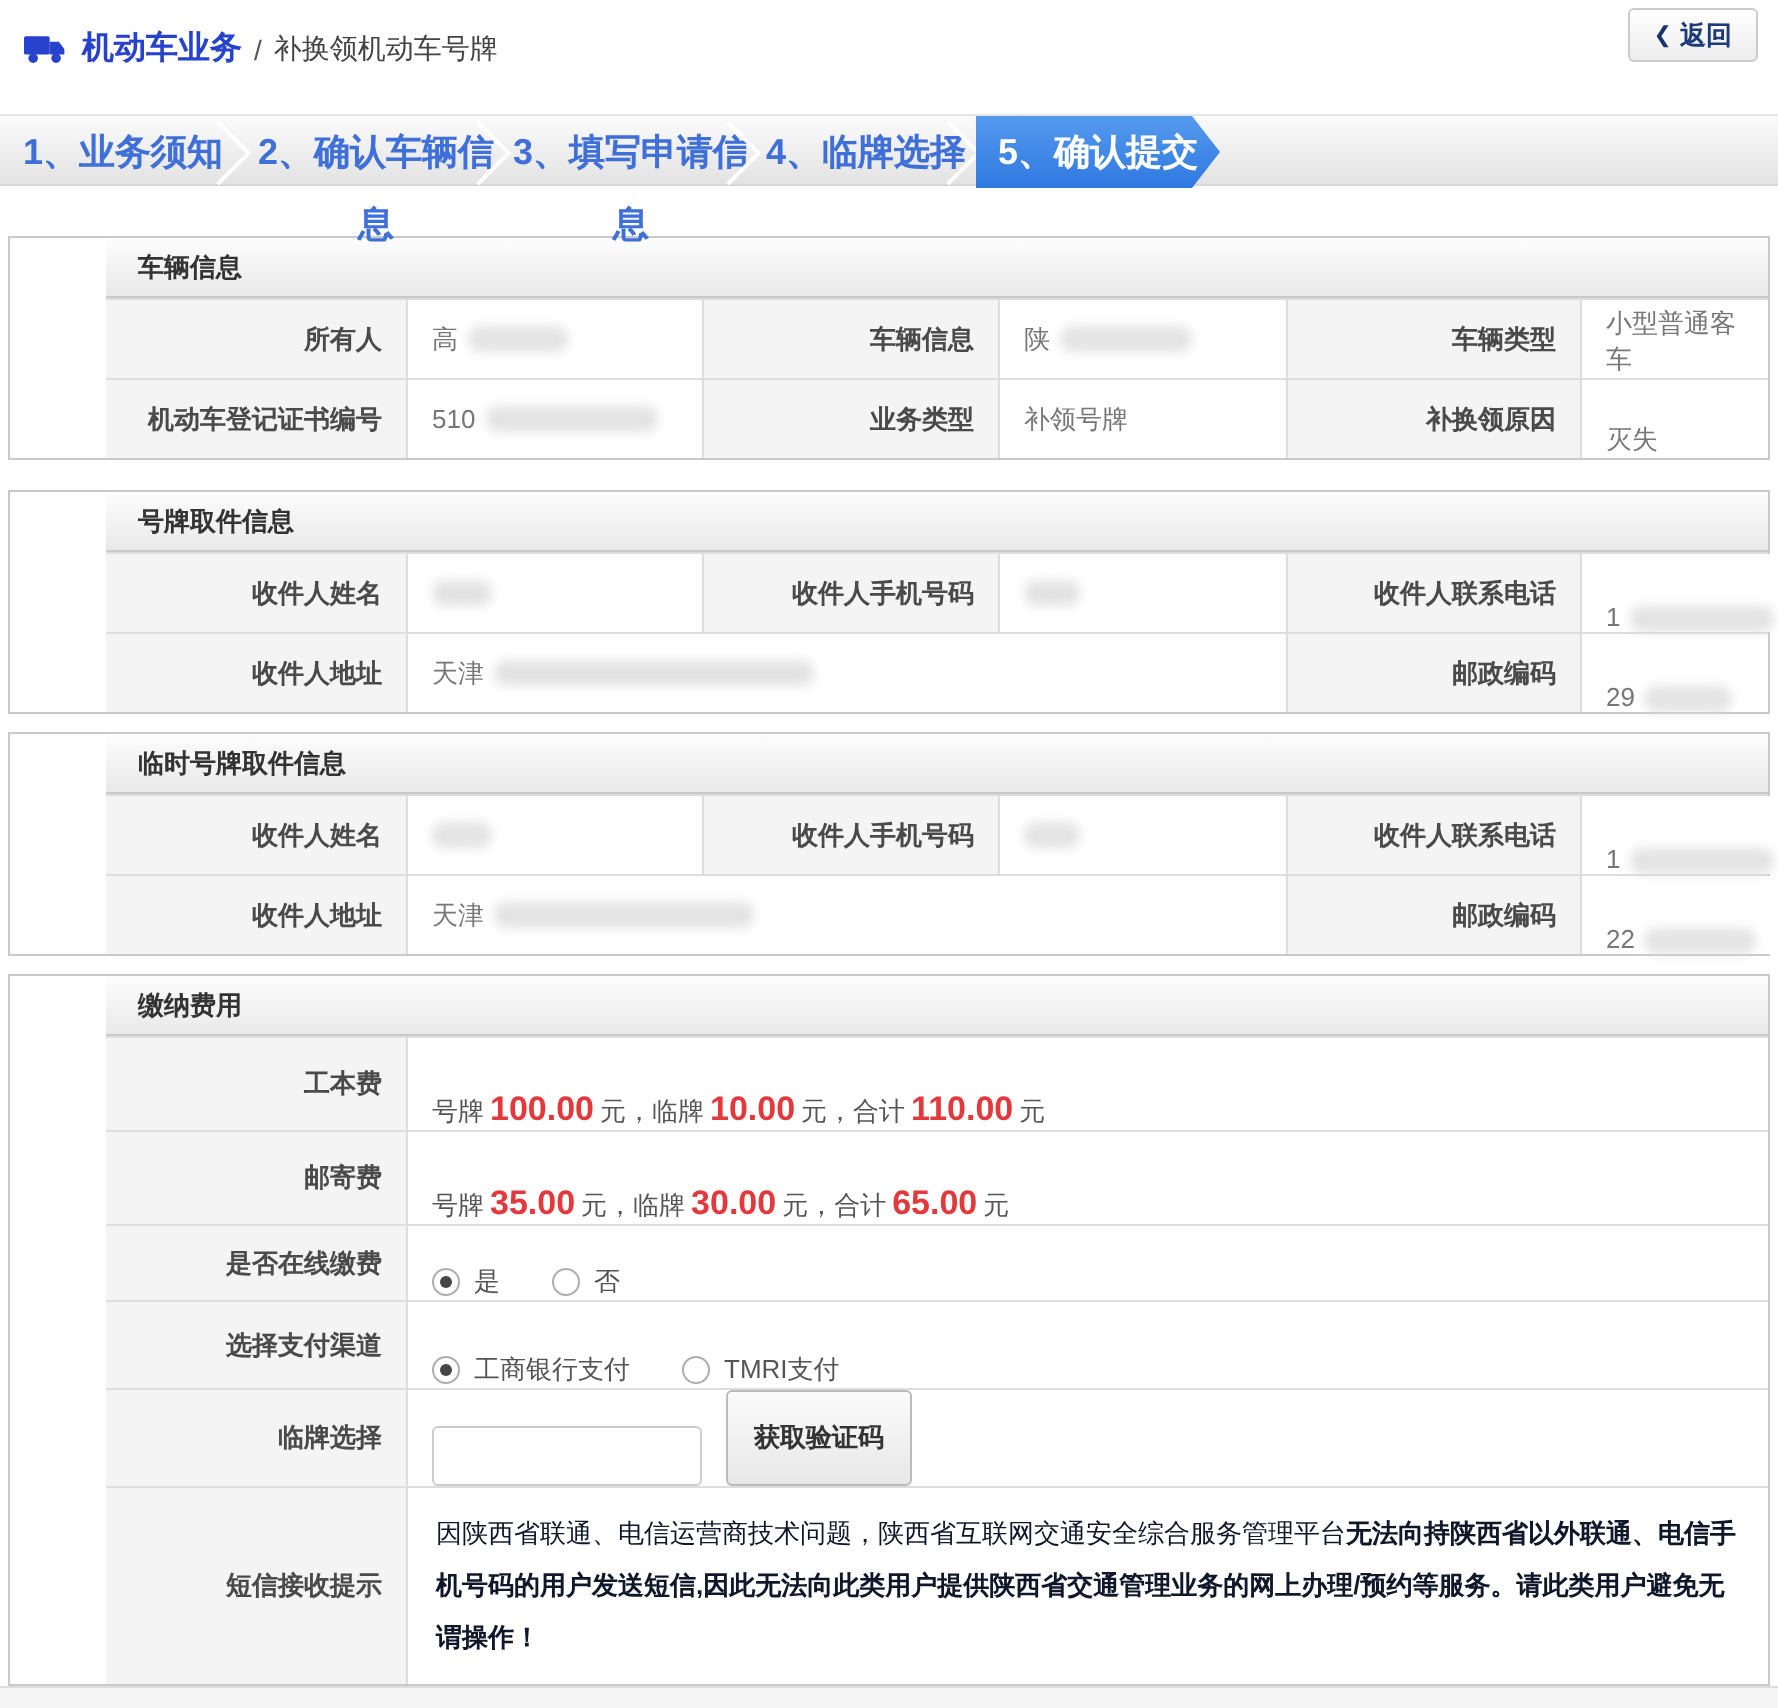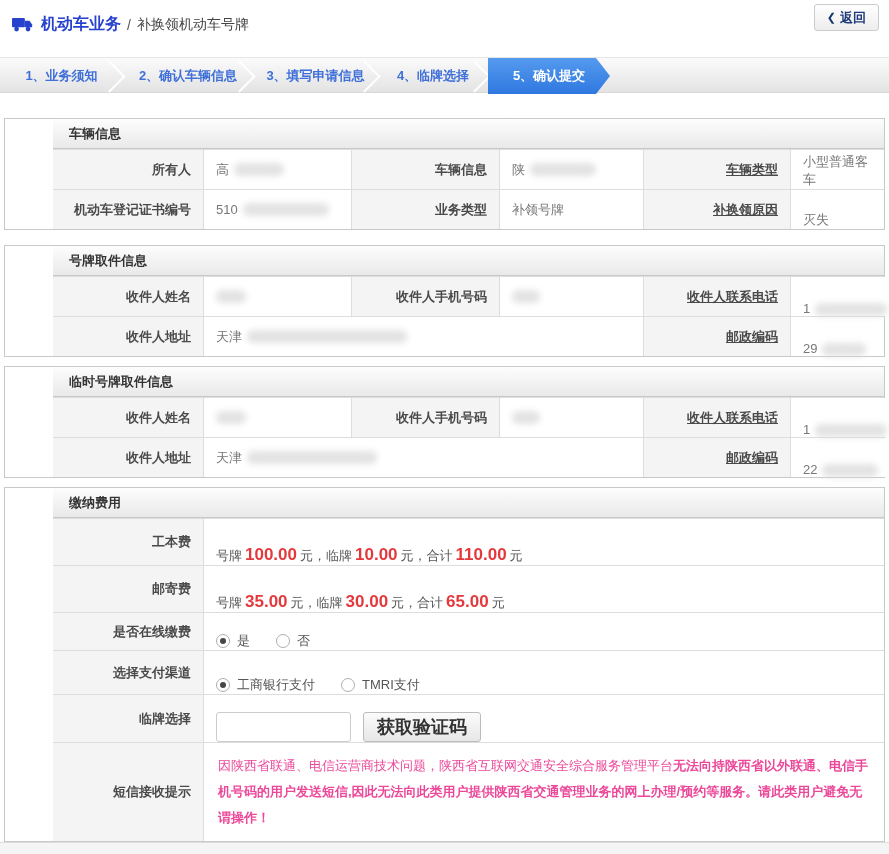--- a/index.html
+++ b/index.html
@@ -14,60 +14,60 @@
   .page-title { color:#444; font-size:14px; }
   .back-btn { position:absolute; right:10px; top:4px; height:27px; padding:0 12px;
     background:linear-gradient(#fff,#ededed); border:1px solid #ccc; border-radius:3px;
     color:#1d3b7a; font-size:13px; font-weight:bold; display:flex; align-items:center; cursor:pointer; }
   .back-chevron { font-size:11px; margin-right:4px; color:#17336e; }
 
   
   .steps { margin-top:17px; height:36px; background:linear-gradient(#fbfbfb,#e3e3e3);
     border-top:1px solid #e6e6e6; border-bottom:1px solid #d8d8d8; display:flex; }
   .step { position:relative; height:36px; line-height:36px; text-align:center;
-    color:#3f6fd8; font-weight:bold; font-size:13px; }
+    color:#3f6fd8; font-weight:bold; font-size:18px; }
   .step::after { content:''; position:absolute; right:2px; top:7px; width:21px; height:21px;
     border-top:2px solid rgba(255,255,255,.95); border-right:2px solid rgba(255,255,255,.95);
     transform:rotate(45deg); }
   .step.active { background:linear-gradient(#559aee,#2f78e0); color:#fff;
     clip-path:polygon(0 0, calc(100% - 14px) 0, 100% 50%, calc(100% - 14px) 100%, 0 100%); }
   .step.active::after { display:none; }
   .s1{width:123px;} .s2{width:130px;} .s3{width:125px;} .s4{width:110px;} .s5{width:122px;}
 
   
   .section { margin:0 4px; border:1px solid #c9c9c9;padding-left:48px; }
   .gap25 { margin-top:25px; } .gap15 { margin-top:15px; } .gap9 { margin-top:9px; }
   .sec-title { height:30px; line-height:30px; padding-left:16px; font-weight:bold; color:#333;
     background:linear-gradient(#fdfdfd,#e9e9e9); border-bottom:1px solid #c9c9c9; }
   .row { display:flex; border-top:1px solid #ddd; min-height:40px; align-items:stretch; }
   .row:first-of-type { border-top:none; }
   .cell { display:flex; align-items:center; padding:0 12px; }
   .lbl { background:#f4f4f4; justify-content:flex-end; font-weight:bold; color:#4a4a4a; border-left:1px solid #ddd; }
   .lbl.first { border-left:none; }
   .val { background:#fff; color:#777; border-left:1px solid #ddd; }
   .w150{width:150px;flex:none;} .w148{width:148px;flex:none;} .w144{width:144px;flex:none;}
-  .w147{width:147px;flex:none;text-decoration:underline;} .w440{width:440px;flex:none;}
+  .w147{width:147px;flex:none;} .w440{width:440px;flex:none;}
   .grow{flex:1;align-items:flex-end;}
   .blur { display:inline-block; height:13px; border-radius:6px; background:#d9d9d9;
     filter:blur(3px); opacity:.75; margin-left:5px; vertical-align:middle; }
 
   
   .fee-row { min-height:47px; }
   .amt { color:#e4393c; font-weight:bold; font-size:17px; padding:0 3px; }
   .fee-txt { color:#555; }
   .radio { width:14px; height:14px; border:1px solid #aeaeae; border-radius:50%;
     background:#fff; display:inline-block; position:relative; margin-right:7px; flex:none; cursor:pointer; }
   .radio.checked::after { content:''; position:absolute; left:3px; top:3px; width:6px; height:6px;
     border-radius:50%; background:#464646; }
   .radio-opt { display:inline-flex; align-items:center; margin-right:26px; color:#555; cursor:pointer; }
   .code-input { width:135px; height:30px; border:1px solid #ccc; border-radius:3px; padding:0 8px;
     font-family:inherit; font-size:13px; }
-  .code-btn { height:30px; margin-left:12px; padding:0 13px; background:linear-gradient(#fbfbfb,#e7e7e7);
-    border:1px solid #bbb; border-radius:3px; color:#333; font-weight:bold; font-size:18px; cursor:pointer; }
-  .tip-cell { padding:10px 14px; line-height:26px; color:#ec4899; align-items:flex-start; display:block; }
+  .code-btn { height:48px; margin-left:12px; padding:0 13px; background:linear-gradient(#fbfbfb,#e7e7e7);
+    border:1px solid #bbb; border-radius:3px; color:#333; font-weight:bold; font-size:13px; cursor:pointer; }
+  .tip-cell { padding:10px 14px; line-height:26px; color:#0f172a; align-items:flex-start; display:block; }
   .tip-bold { font-weight:bold; }
 
   
   .footer { margin-top:0; height:46px; background:#f5f5f5; border-top:1px solid #ddd;
     display:flex; align-items:center; justify-content:flex-end; padding-right:62px; }
   .blue-btn { height:14px; padding:0 15px; background:#15803d; border:1px solid #3a7de4;
     border-radius:3px; color:#fff; font-weight:bold; font-size:13px; cursor:pointer; }
 </style>
 </head>
 <body>

